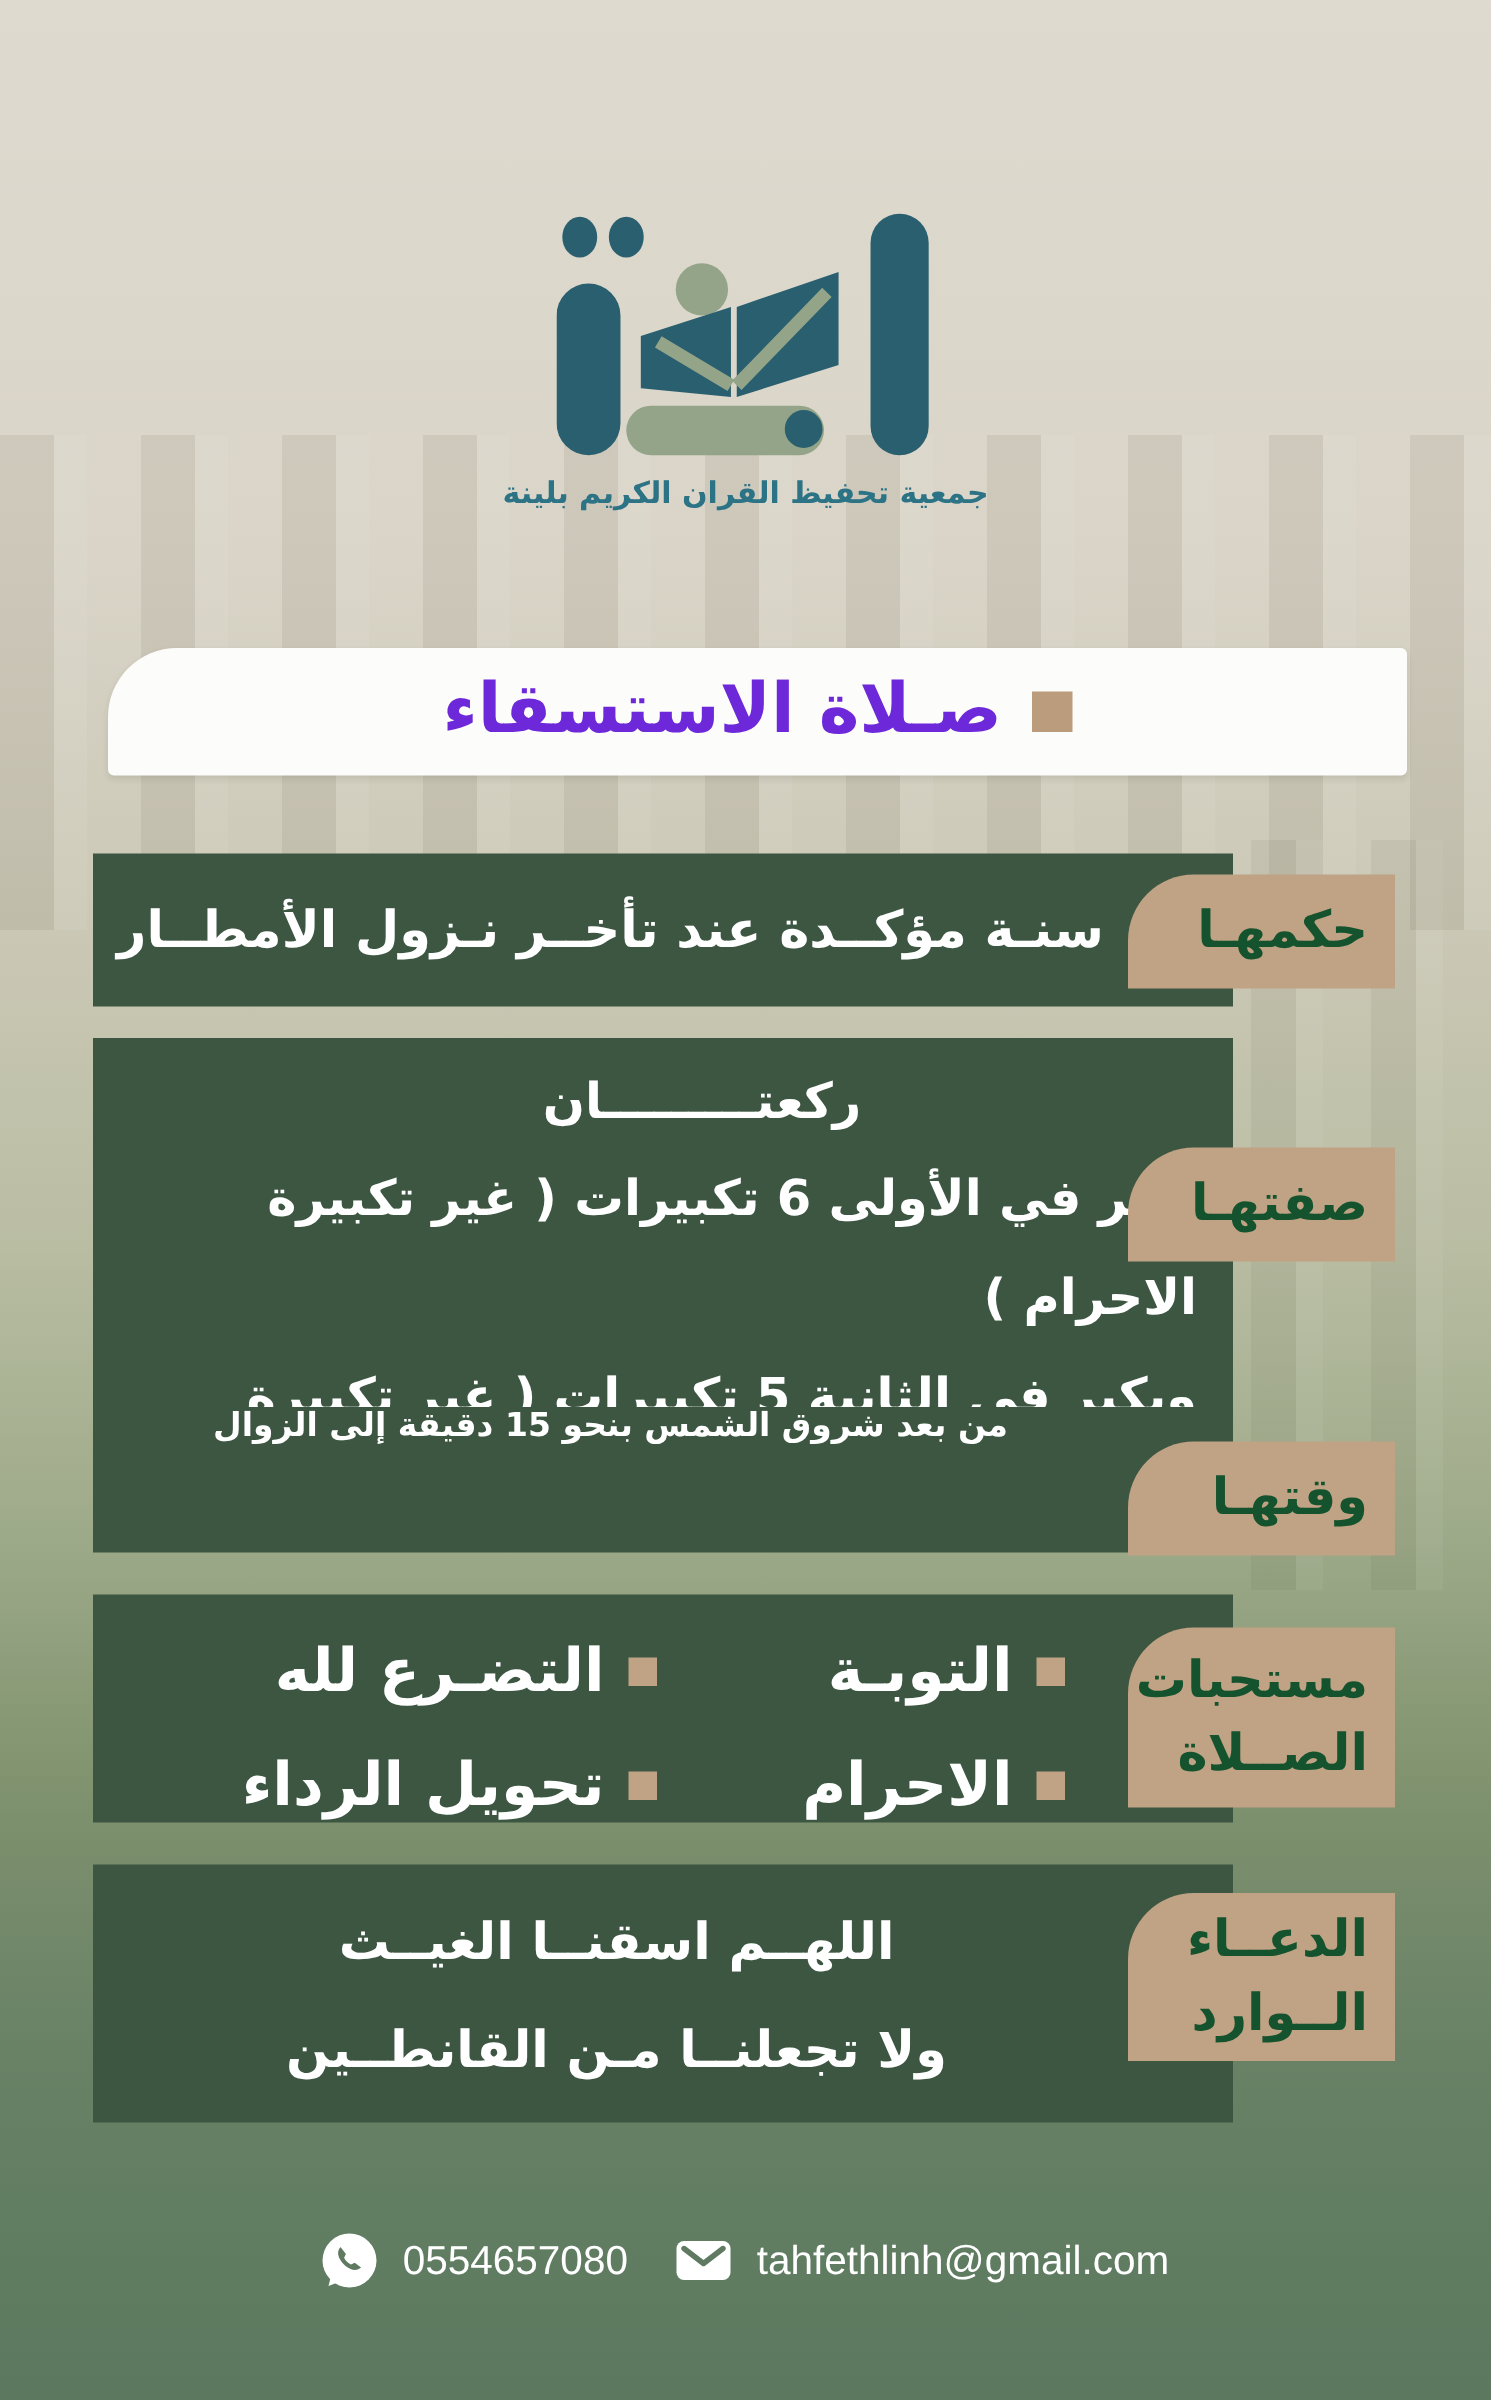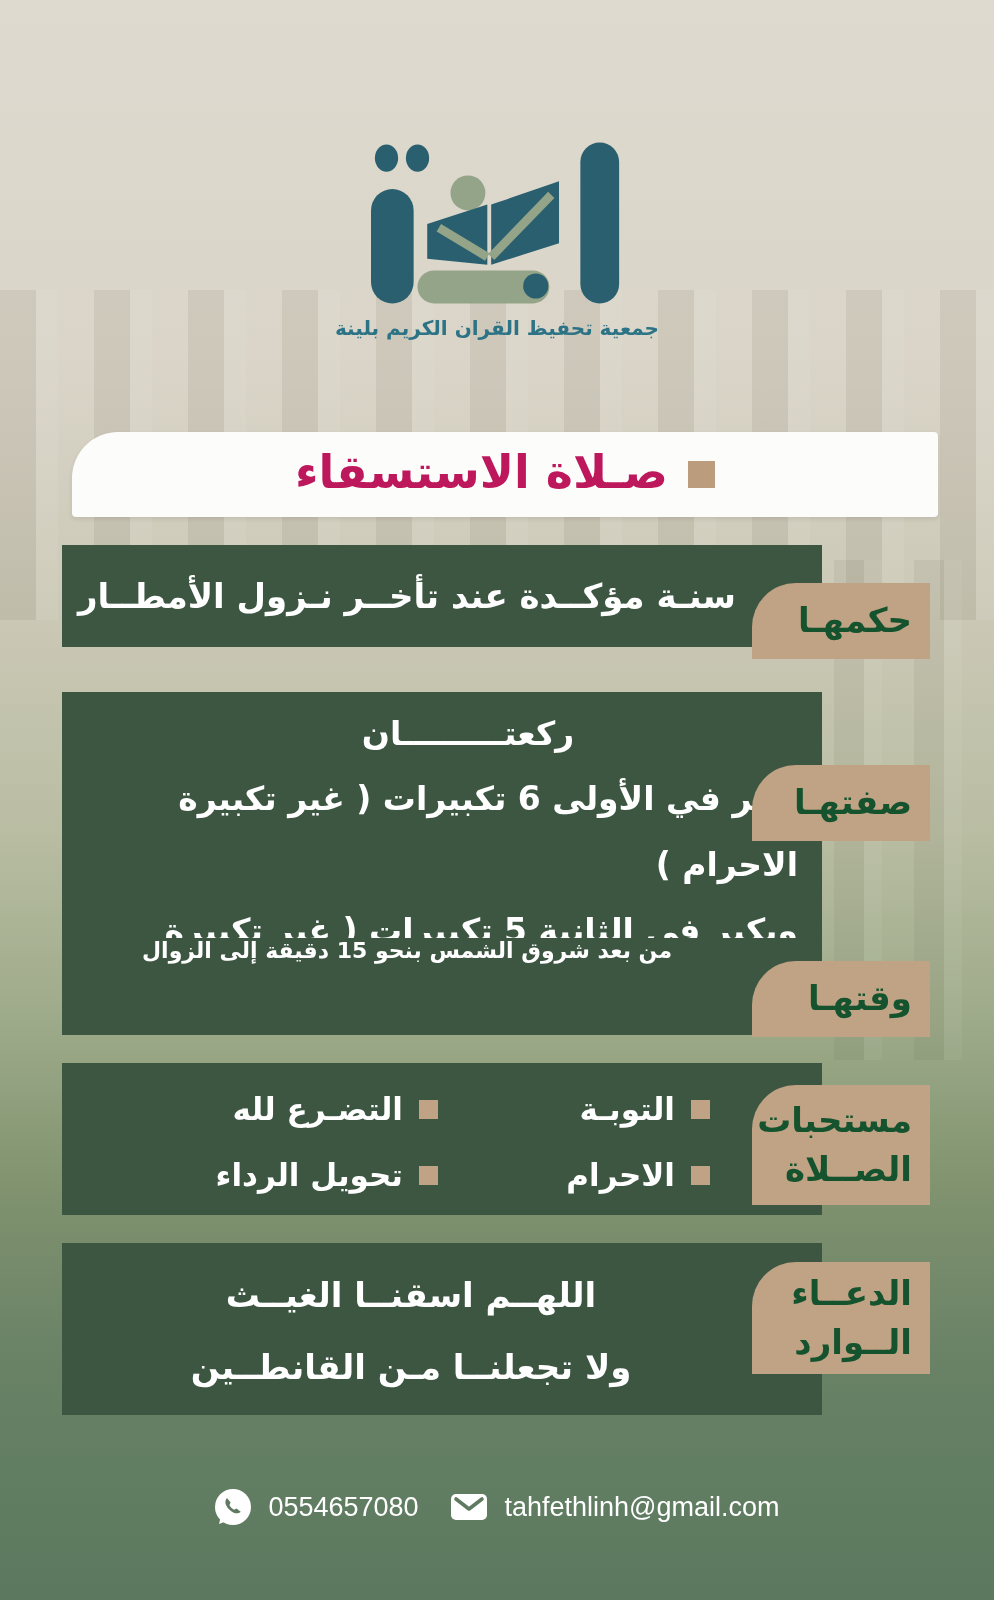--- a/index.html
+++ b/index.html
@@ -36,46 +36,46 @@
 
   
   .banner{
     position:absolute;left:72px;top:432px;width:866px;height:85px;
     background:#fcfcfa;border-radius:0 46px 4px 4px; 
     border-radius:46px 4px 4px 4px;
     display:flex;align-items:center;justify-content:center;gap:20px;
     box-shadow:0 2px 4px rgba(60,55,40,.12);
   }
   .banner-square{width:27px;height:27px;background:#bb9c7c;flex:0 0 auto;}
-  .banner-title{color:#be185d;font-size:46px;font-weight:bold;line-height:1;padding-bottom:6px;}
+  .banner-title{color:#6d28d9;font-size:46px;font-weight:bold;line-height:1;padding-bottom:6px;}
 
   
   .box{position:absolute;left:62px;width:760px;background:#3c5642;color:#fff;font-weight:bold;box-sizing:border-box;}
   .tab{
     position:absolute;left:752px;width:178px;background:#c0a284;color:#14532d;font-weight:bold;
     border-radius:44px 0 0 0;box-sizing:border-box;
     display:flex;flex-direction:column;justify-content:center;
     text-align:right;padding:0 18px 0 8px;z-index:3;
   }
   .tab .tl{font-size:34px;line-height:1.45;}
 
-  .sec1-box{top:545px;height:102px;display:flex;align-items:center;justify-content:center;padding-right:70px;font-size:34px;}
+  .sec1-box{top:569px;height:102px;display:flex;align-items:center;justify-content:center;padding-right:70px;font-size:34px;}
   .sec1-tab{top:583px;height:76px;}
 
   .sec2-box{top:692px;height:270px;padding:10px 24px 0 16px;font-size:33px;}
   .sec2-l1{text-align:center;line-height:64px;padding-left:60px;}
   .sec2-l2,.sec2-l3{text-align:right;line-height:66px;}
   .sec2-tab{top:765px;height:76px;}
 
   .sec3-box{top:938px;height:97px;display:flex;align-items:flex-start;justify-content:center;padding-right:70px;font-size:22px;}
   .sec3-tab{top:961px;height:76px;}
 
   .sec4-box{top:1063px;height:152px;padding:28px 112px 0 10px;}
   .sec4-grid{display:grid;grid-template-columns:272px 330px;row-gap:30px;}
-  .m-item{display:flex;align-items:center;gap:16px;font-size:31px;}
+  .m-item{display:flex;align-items:center;gap:16px;font-size:40px;}
   .m-bullet{width:19px;height:19px;background:#c0a284;flex:0 0 auto;}
   .sec4-tab{top:1085px;height:120px;}
 
   .sec5-box{top:1243px;height:172px;padding:16px 78px 0 16px;font-size:34px;}
   .sec5-box div{text-align:center;line-height:72px;}
   .sec5-tab{top:1262px;height:112px;text-align:right;}
 
   
   .footer{
     position:absolute;left:0;top:1488px;width:100%;

